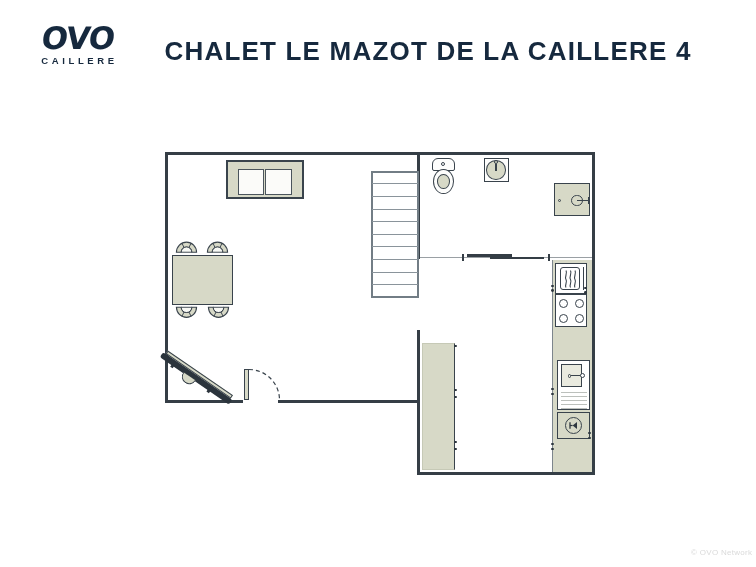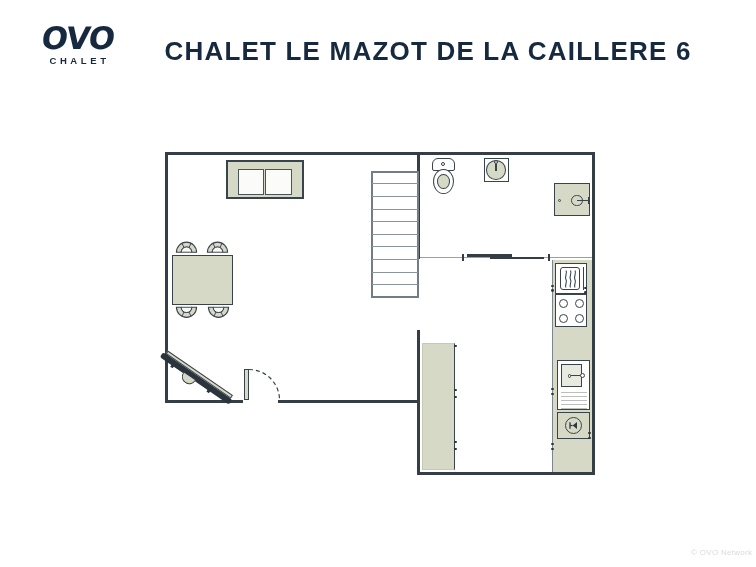--- a/index.html
+++ b/index.html
@@ -119,23 +119,23 @@
       border-radius:0 0 50% 50% / 0 0 100% 100%;}
   .tv-nub{position:absolute;top:10.4px;width:3.2px;height:2.6px;background:#2b343c;}
 </style>
 </head>
 <body>
 
 <div class="canvas">
 
   <div class="logo">
     <div class="logo-mark">OVO</div>
-    <div class="logo-sub">CHALET</div>
+    <div class="logo-sub">CAILLERE</div>
   </div>
-  <div class="title">CHALET LE MAZOT DE LA CAILLERE 6</div>
+  <div class="title">CHALET LE MAZOT DE LA CAILLERE 4</div>
 
   <div class="abs" style="left:0;top:0;width:756px;height:567px;">
 
     <div class="wall" style="left:165px;top:152px;width:430px;height:3px;"></div>
     <div class="wall" style="left:165px;top:152px;width:3px;height:250.5px;"></div>
     <div class="wall" style="left:592px;top:152px;width:3px;height:322.5px;"></div>
     <div class="wall" style="left:165px;top:399.5px;width:77.5px;height:3px;"></div>
     <div class="wall" style="left:277.5px;top:399.5px;width:142px;height:3px;"></div>
     <div class="wall" style="left:416.5px;top:152px;width:3px;height:107px;"></div>
     <div class="wall" style="left:416.5px;top:330px;width:3px;height:144.5px;"></div>

